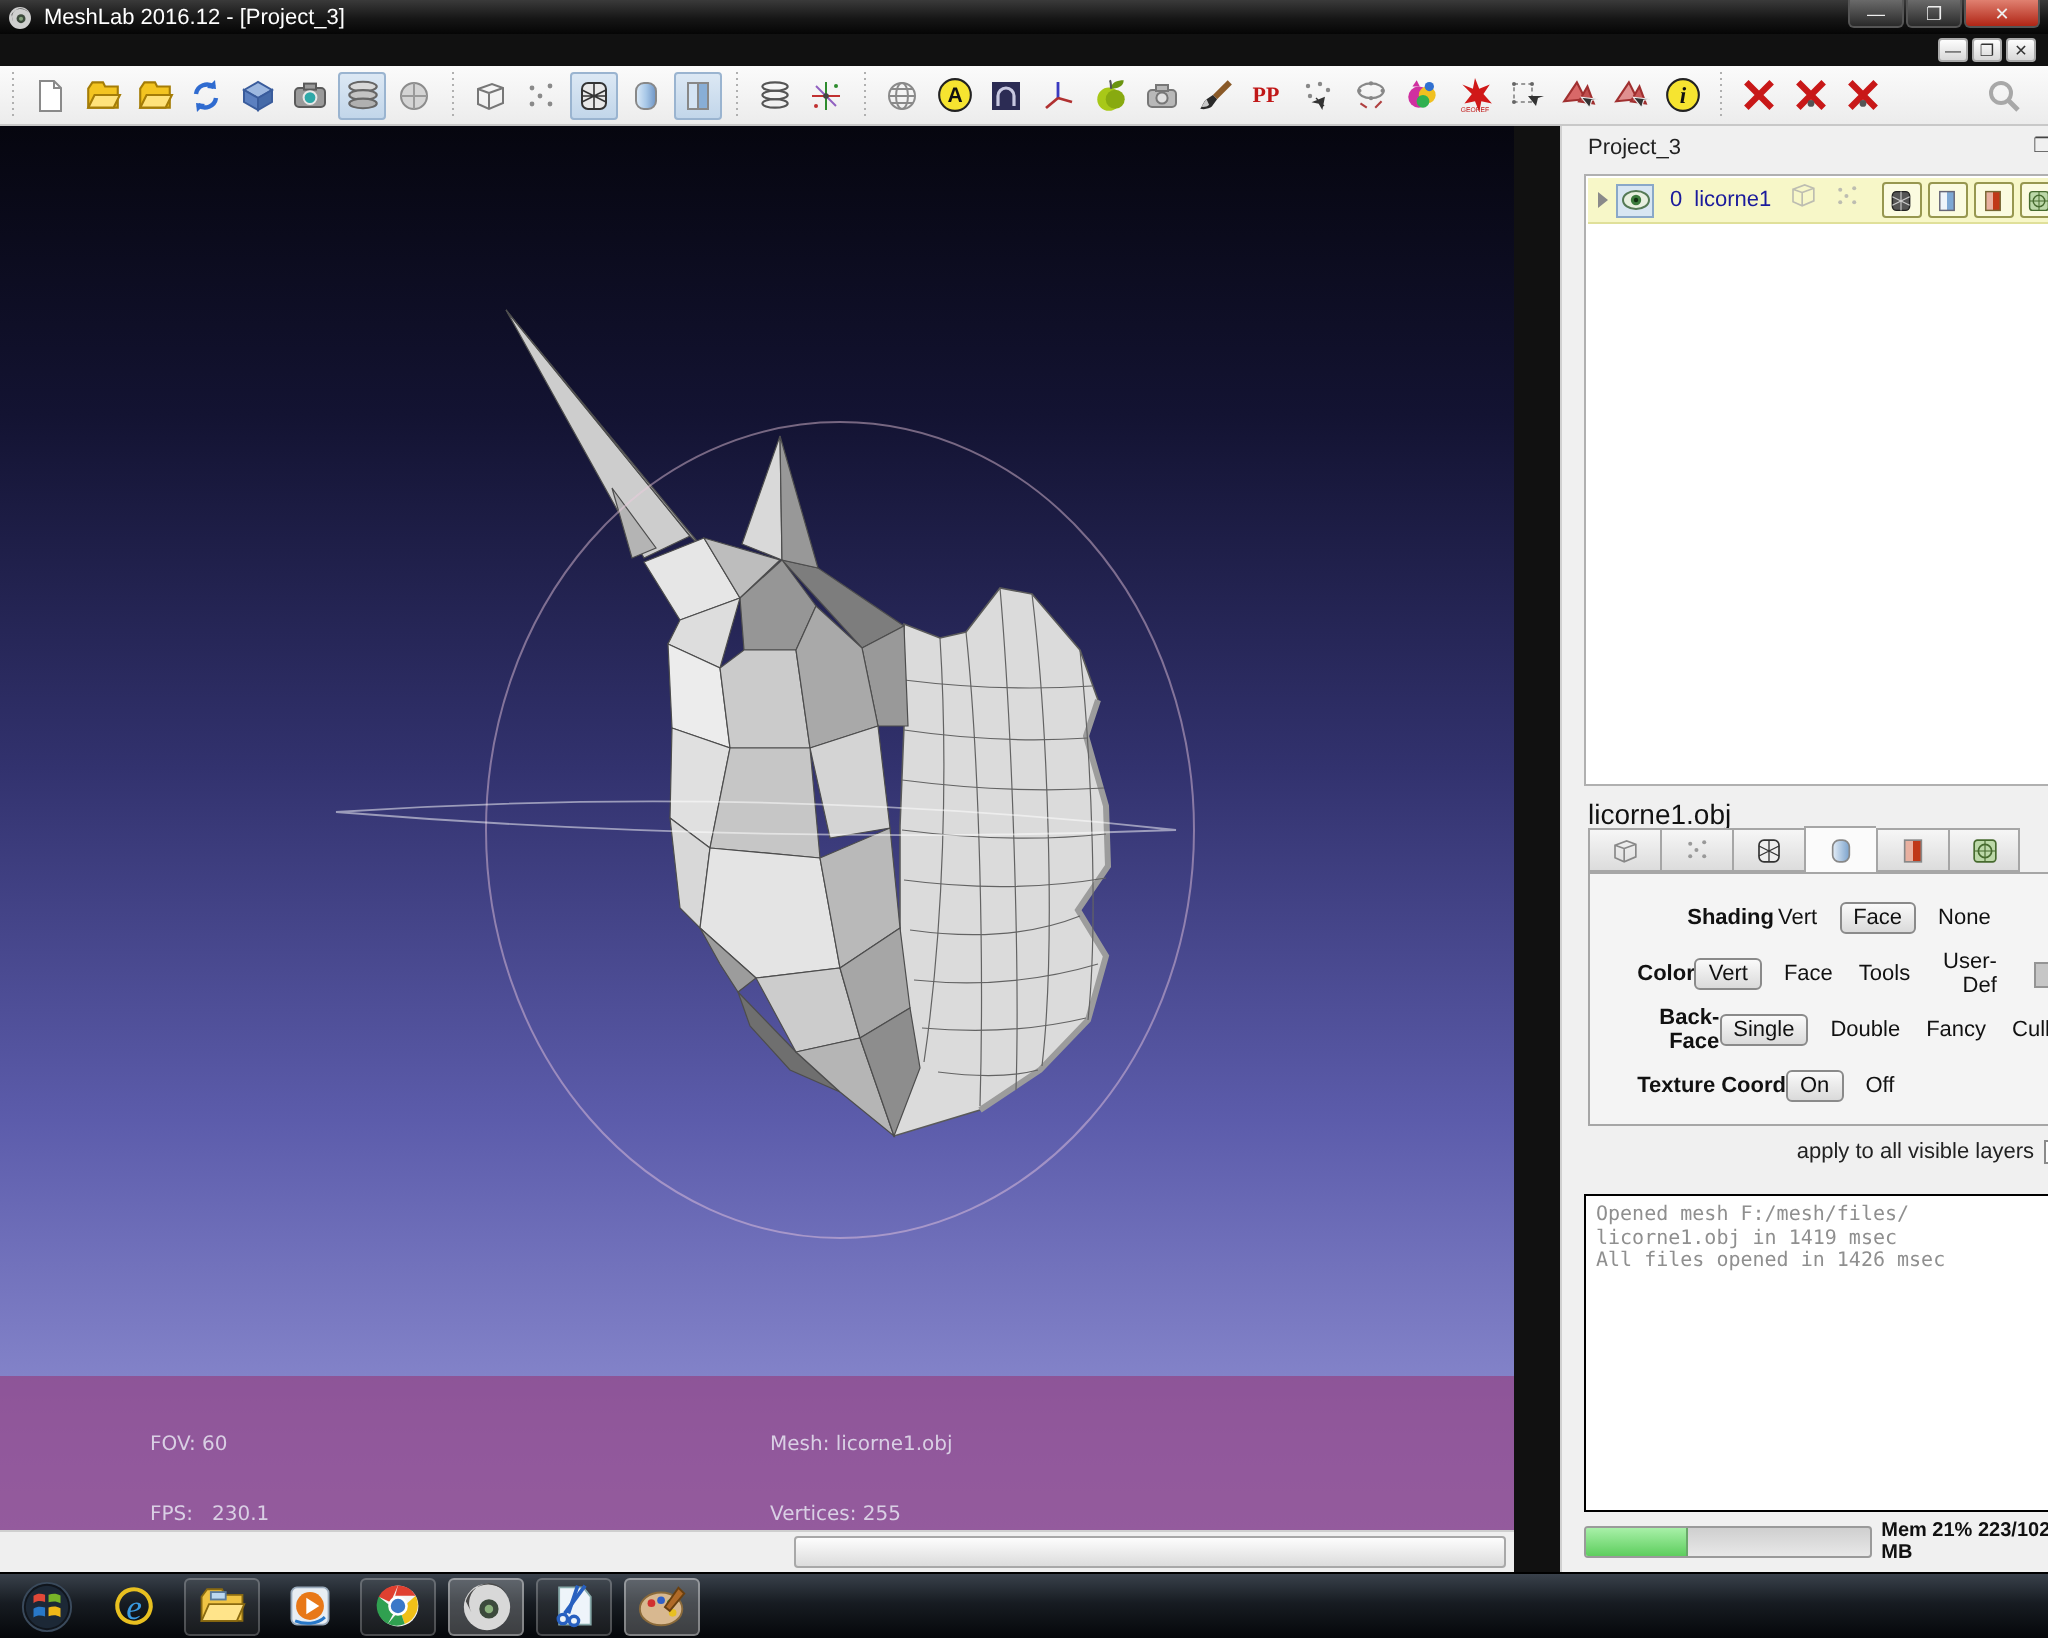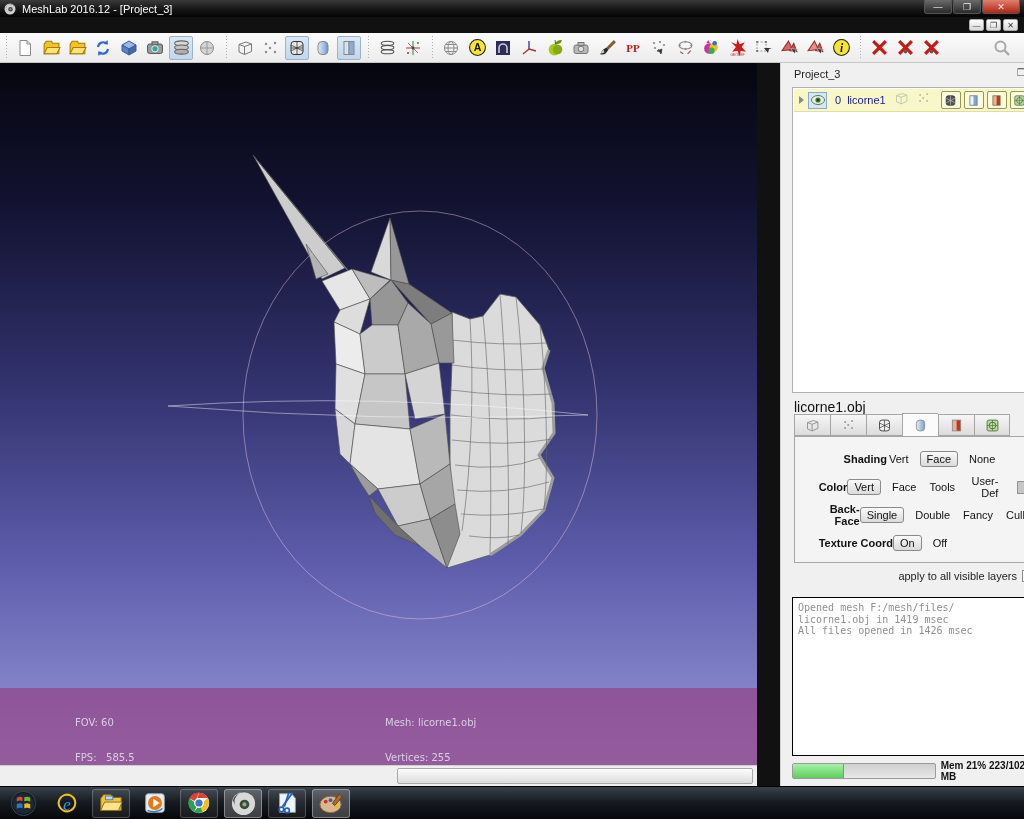--- a/index.html
+++ b/index.html
@@ -449,21 +449,21 @@
         <polygon points="430,456 455,441 460,471 447,505" fill="#8d8d8d"></polygon>
       </g>
 
       <ellipse cx="420" cy="352" rx="177" ry="204" fill="none" stroke="rgba(240,205,225,0.45)" stroke-width="1"></ellipse>
       <path d="M168,343 Q377,329 588,352 Q377,360 168,343 Z" fill="none" stroke="rgba(255,255,255,0.5)" stroke-width="0.9"></path>
     </svg>
 
     <div id="hudbar">
       <div class="hudcol" id="hudleft">
         <div>FOV: 60</div>
-        <div>FPS:   585.5</div>
+        <div>FPS:   230.1</div>
         <div>BO_RENDERING</div>
       </div>
       <div class="hudcol" id="hudright">
         <div>Mesh: licorne1.obj</div>
         <div>Vertices: 255</div>
         <div>Faces: 502</div>
         
         
       </div>
     </div>

